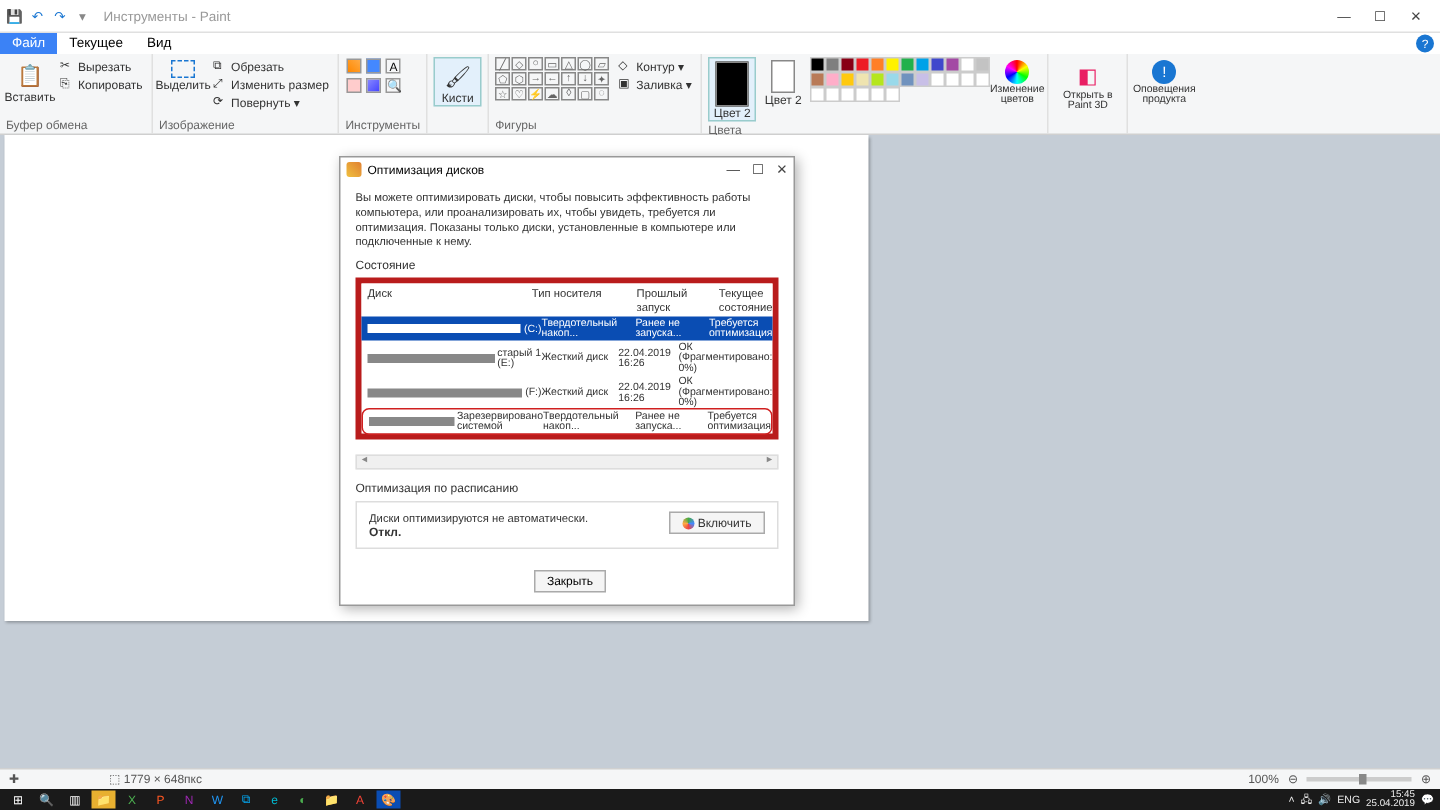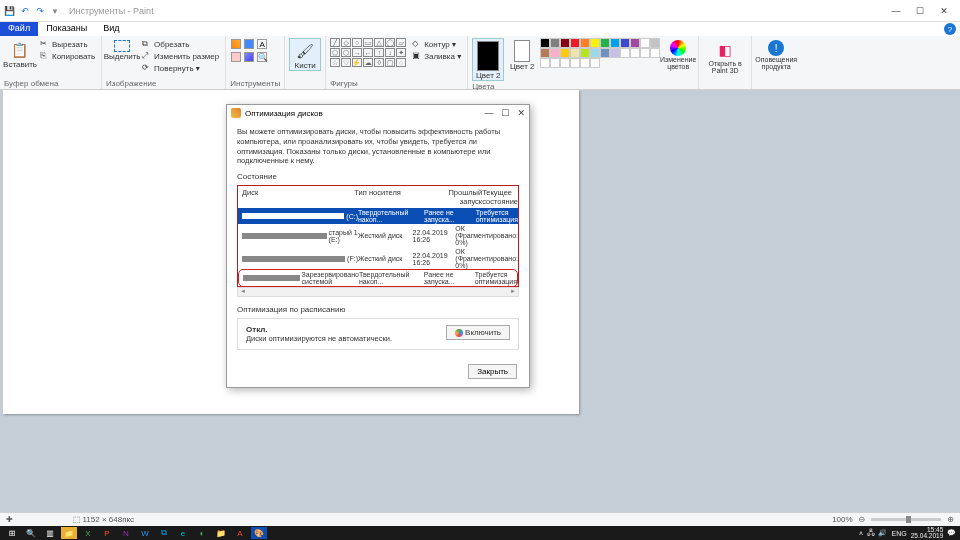--- a/index.html
+++ b/index.html
@@ -10,21 +10,21 @@
 .titlebar .qat { display: flex; gap: 3px; align-items: center; }
 .titlebar .qat span { width: 12px; height: 12px; display: inline-flex; align-items: center; justify-content: center; font-size: 9px; color: #1976d2; }
 .titlebar .title { margin-left: 8px; color: #999; }
 .titlebar .winctrl { margin-left: auto; display: flex; gap: 0; }
 .titlebar .winctrl span { width: 24px; height: 14px; display: inline-flex; align-items: center; justify-content: center; font-size: 9px; color: #444; }
 .titlebar .winctrl .close { color: #444; }
 
 
 .tabs { height: 14px; background: #fff; display: flex; font-size: 9px; }
 .tabs .tab { padding: 1px 8px; }
-.tabs .tab.active { background: #1d4ed8; color: #fff; }
+.tabs .tab.active { background: #3b82f6; color: #fff; }
 .tabs .help { margin-left: auto; color: #fff; background: #1976d2; width: 12px; height: 12px; border-radius: 50%; display: flex; align-items: center; justify-content: center; font-size: 8px; margin-right: 4px; margin-top: 1px; }
 
 
 .ribbon { height: 54px; background: #f5f6f7; display: flex; border-bottom: 1px solid #d0d0d0; }
 .group { border-right: 1px solid #e0e0e0; padding: 2px 4px 0; display: flex; flex-direction: column; }
 .group .gbody { display: flex; gap: 2px; flex: 1; align-items: flex-start; }
 .group .glabel { font-size: 8px; color: #666; padding: 1px 0; }
 .bigbtn { display: flex; flex-direction: column; align-items: center; width: 32px; font-size: 8px; color: #333; padding-top: 2px; }
 .bigbtn .bicon { width: 20px; height: 20px; display: flex; align-items: center; justify-content: center; font-size: 14px; }
 .smbtn { font-size: 8px; color: #333; display: flex; align-items: center; gap: 2px; padding: 1px 2px; }
@@ -42,45 +42,45 @@
 .canvas { position: absolute; top: 0; left: 3px; width: 576px; height: 324px; background: #fff; box-shadow: 1px 1px 2px rgba(0,0,0,0.3); }
 
 
 .dialog { position: absolute; top: 104px; left: 226px; width: 304px; background: #fff; border: 1px solid #999; box-shadow: 2px 2px 8px rgba(0,0,0,0.3); font-size: 8px; }
 .dialog .dtitle { height: 16px; display: flex; align-items: center; padding: 0 4px; }
 .dialog .dtitle .dicon { width: 10px; height: 10px; margin-right: 4px; background: linear-gradient(45deg,#f0c040,#e08030); border-radius: 2px; }
 .dialog .dtitle .dctrl { margin-left: auto; display: flex; gap: 8px; font-size: 9px; color: #444; }
 .dialog .dbody { padding: 6px 10px; color: #333; }
 .dialog .desc { font-size: 7.5px; color: #333; line-height: 1.3; margin-bottom: 6px; }
 .dialog .sect { font-size: 8px; margin-bottom: 4px; }
-.dialog .table { border: 1px solid #b91c1c; margin-bottom: 0; }
+.dialog .table { border: 4px solid #b91c1c; margin-bottom: 10px; }
 .dialog .thead { background: #fff; display: flex; font-size: 7.5px; padding: 2px 0; }
 .dialog .thead span:nth-child(1){ width: 120px; padding-left: 4px; }
 .dialog .thead span:nth-child(2){ width: 74px; }
-.dialog .thead span:nth-child(3){ width: 58px; text-align: right; }
+.dialog .thead span:nth-child(3){ width: 58px; }
 .dialog .thead span:nth-child(4){ flex: 1; }
 .dialog .trow { display: flex; font-size: 7px; padding: 1px 0; align-items: center; }
 .dialog .trow span:nth-child(1){ width: 120px; padding-left: 4px; display: flex; align-items: center; gap: 2px; }
 .dialog .trow span:nth-child(2){ width: 74px; }
 .dialog .trow span:nth-child(3){ width: 58px; }
 .dialog .trow span:nth-child(4){ flex: 1; }
 .dialog .trow.selected { background: #0a4db3; color: #fff; }
 .dialog .trow .dicon2 { width: 8px; height: 6px; background: #888; display: inline-block; }
 .dialog .trow.selected .dicon2 { background: #fff; }
 .dialog .highlight { border: 1.5px solid #d02020; border-radius: 5px; margin: -1px 0; }
 .dialog .hscroll { height: 10px; background: #f0f0f0; border: 1px solid #ddd; position: relative; }
 .dialog .hscroll::before { content: '◄'; position: absolute; left: 2px; font-size: 6px; color: #888; }
 .dialog .hscroll::after { content: '►'; position: absolute; right: 2px; font-size: 6px; color: #888; }
 .dialog .btns { text-align: right; margin-top: 6px; }
 .dialog .btn { display: inline-block; border: 1px solid #aaa; background: #f5f5f5; padding: 2px 8px; font-size: 8px; margin-left: 4px; }
 .dialog .btn.greyed { background: #e8e8e8; color: #888; }
 .dialog .btn .bicon2 { width: 8px; height: 8px; display: inline-block; vertical-align: middle; margin-right: 2px; border-radius: 50%; }
 .dialog .schedbox { border: 1px solid #ddd; padding: 6px 8px; display: flex; align-items: flex-start; }
 .dialog .schedbox .stext { flex: 1; }
-.dialog .footer { text-align: right; padding: 8px 12px; }
+.dialog .footer { text-align: center; padding: 8px 12px; }
 
 
 .statusbar { position: absolute; bottom: 14px; left: 0; right: 0; height: 14px; background: #f5f6f7; border-top: 1px solid #d0d0d0; display: flex; align-items: center; font-size: 8px; color: #555; padding: 0 6px; }
 .statusbar .sright { margin-left: auto; display: flex; align-items: center; gap: 6px; }
 .statusbar .slider { width: 70px; height: 3px; background: #ccc; position: relative; }
 .statusbar .slider::after { content: ''; position: absolute; left: 35px; top: -2px; width: 5px; height: 7px; background: #888; }
 
 
 .taskbar { position: absolute; bottom: 0; left: 0; right: 0; height: 14px; background: #1a1a1a; display: flex; align-items: center; padding: 0 4px; gap: 3px; }
 .taskbar .tbtn { width: 16px; height: 12px; display: flex; align-items: center; justify-content: center; font-size: 8px; color: #fff; }
@@ -100,21 +100,21 @@
   <div class="title">Инструменты - Paint</div>
   <div class="winctrl">
     <span>—</span>
     <span>☐</span>
     <span class="close">✕</span>
   </div>
 </div>
 
 <div class="tabs">
   <div class="tab active">Файл</div>
-  <div class="tab">Показаны</div>
+  <div class="tab">Текущее</div>
   <div class="tab">Вид</div>
   <div class="help">?</div>
 </div>
 
 <div class="ribbon">
   <div class="group">
     <div class="gbody">
       <div class="bigbtn">
         <div class="bicon">📋</div>
         <span>Вставить</span>
@@ -340,34 +340,34 @@
             <span>Твердотельный накоп...</span>
             <span>Ранее не запуска...</span>
             <span>Требуется оптимизация</span>
           </div>
         </div>
     </div>
     <div class="hscroll"></div>
     <div class="sect" style="margin-top:8px">Оптимизация по расписанию</div>
     <div class="schedbox">
       <div class="stext">
+        <div style="font-size:7.5px">Диски оптимизируются не автоматически.</div>
         <div style="font-weight:600">Откл.</div>
-        <div style="font-size:7.5px">Диски оптимизируются не автоматически.</div>
       </div>
       <span class="btn" style="background:#f5f5f5"><span class="bicon2" style="background:conic-gradient(#4a4,#48f,#e44,#fa4,#4a4)"></span><span>Включить</span></span>
     </div>
   </div>
   <div class="footer">
     <span class="btn">Закрыть</span>
   </div>
 </div>
 
 <div class="statusbar">
   <span>✚</span>
-  <span style="margin-left:60px">⬚  1152 × 648пкс</span>
+  <span style="margin-left:60px">⬚  1779 × 648пкс</span>
   <div class="sright">
     <span>100%</span>
     <span>⊖</span>
     <div class="slider"></div>
     <span>⊕</span>
   </div>
 </div>
 
 <div class="taskbar">
   <div class="tbtn">⊞</div>

